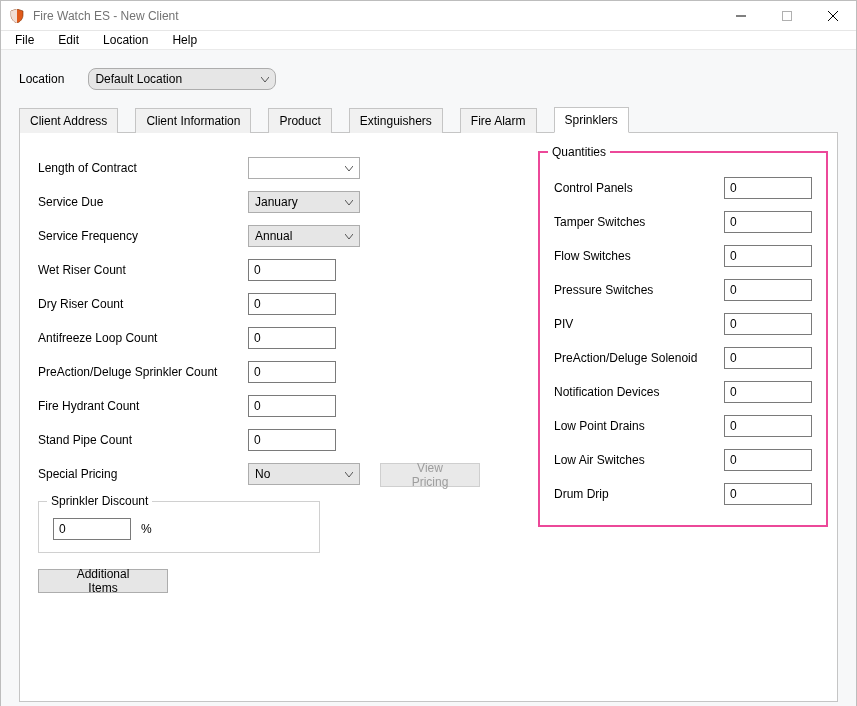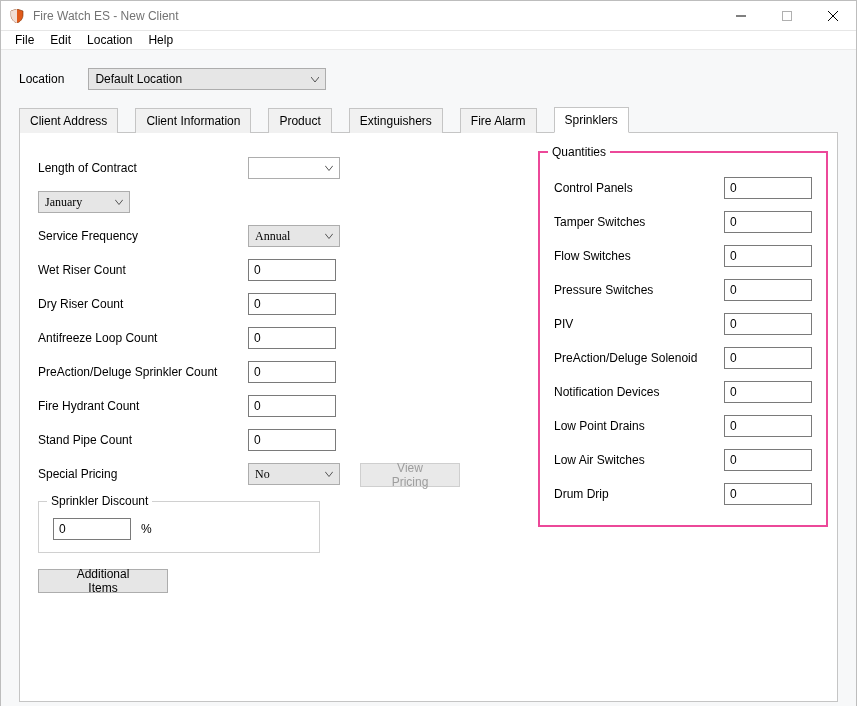--- a/index.html
+++ b/index.html
@@ -47,21 +47,21 @@
   }
   .win-btn.disabled { color: #b0b0b0; }
   .win-btn svg { display:block; }
   .menubar {
     height: 22px;
     display: flex;
     align-items: center;
     padding: 0 6px;
     background: #fff;
     border-bottom: 1px solid #eaeaea;
-    gap: 0;
+    gap: 8px;
   }
   .menubar .menu-item {
     padding: 2px 8px;
     font-size: 12px;
   }
   .content {
     flex: 1;
     padding: 14px 14px 14px 14px;
     background: #f7f8f9;
   }
@@ -83,21 +83,21 @@
     font-size: 12px;
   }
   .combo .chev {
     position: absolute;
     right: 6px;
     top: 50%;
     transform: translateY(-50%);
     pointer-events:none;
   }
   .combo.white { background: #fff; }
-  .loc-combo { width: 238px; }
+  .loc-combo { width: 188px; border-radius: 8px; }
 
   .tabstrip {
     display: flex;
     align-items: flex-end;
     margin-left: 4px;
     position: relative;
     z-index: 2;
   }
   .tab {
     border: 1px solid #c5c5c5;
@@ -132,21 +132,21 @@
   .left-col { flex: 0 0 470px; }
   .form-row {
     display: flex;
     align-items: center;
     height: 34px;
   }
   .form-row .lbl {
     width: 210px;
     font-size: 12px;
   }
-  .dd { width: 92px; height: 22px; font-family: Liberation Serif, serif; }
+  .dd { width: 112px; height: 22px; }
   .txt {
     width: 88px;
     height: 22px;
     border: 1px solid #7a7a7a;
     background: #fff;
     padding: 0 5px;
     font-size: 12px;
     font-family: inherit;
   }
   .btn {
@@ -291,20 +291,21 @@
             <span class="lbl">Length of Contract</span>
             <div class="combo white dd">
               <span></span>
               <span class="chev"><svg width="8" height="6" viewBox="0 0 8 6">
                     <path d="M0 0 L4 5 L8 0" fill="none" stroke="#555" stroke-width="1"></path>
                   </svg></span>
             </div>
           </div>
 
           <div class="form-row">
+            <span class="lbl">Service Due</span>
             <div class="combo dd">
               <span>January</span>
               <span class="chev"><svg width="8" height="6" viewBox="0 0 8 6">
                     <path d="M0 0 L4 5 L8 0" fill="none" stroke="#555" stroke-width="1"></path>
                   </svg></span>
             </div>
           </div>
 
           <div class="form-row">
             <span class="lbl">Service Frequency</span>

